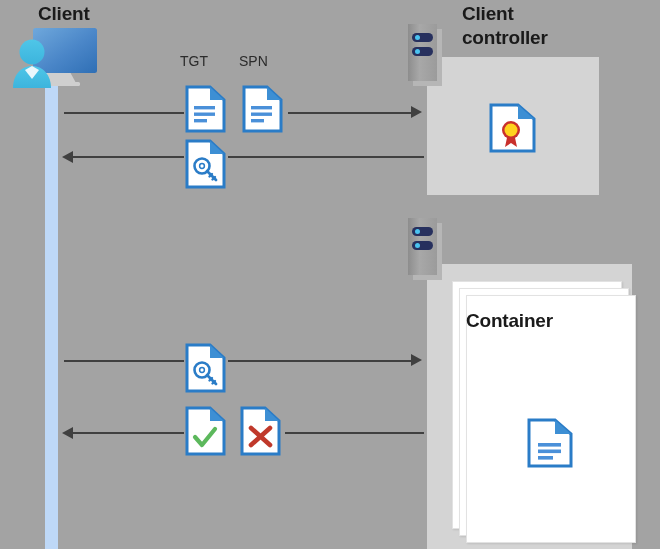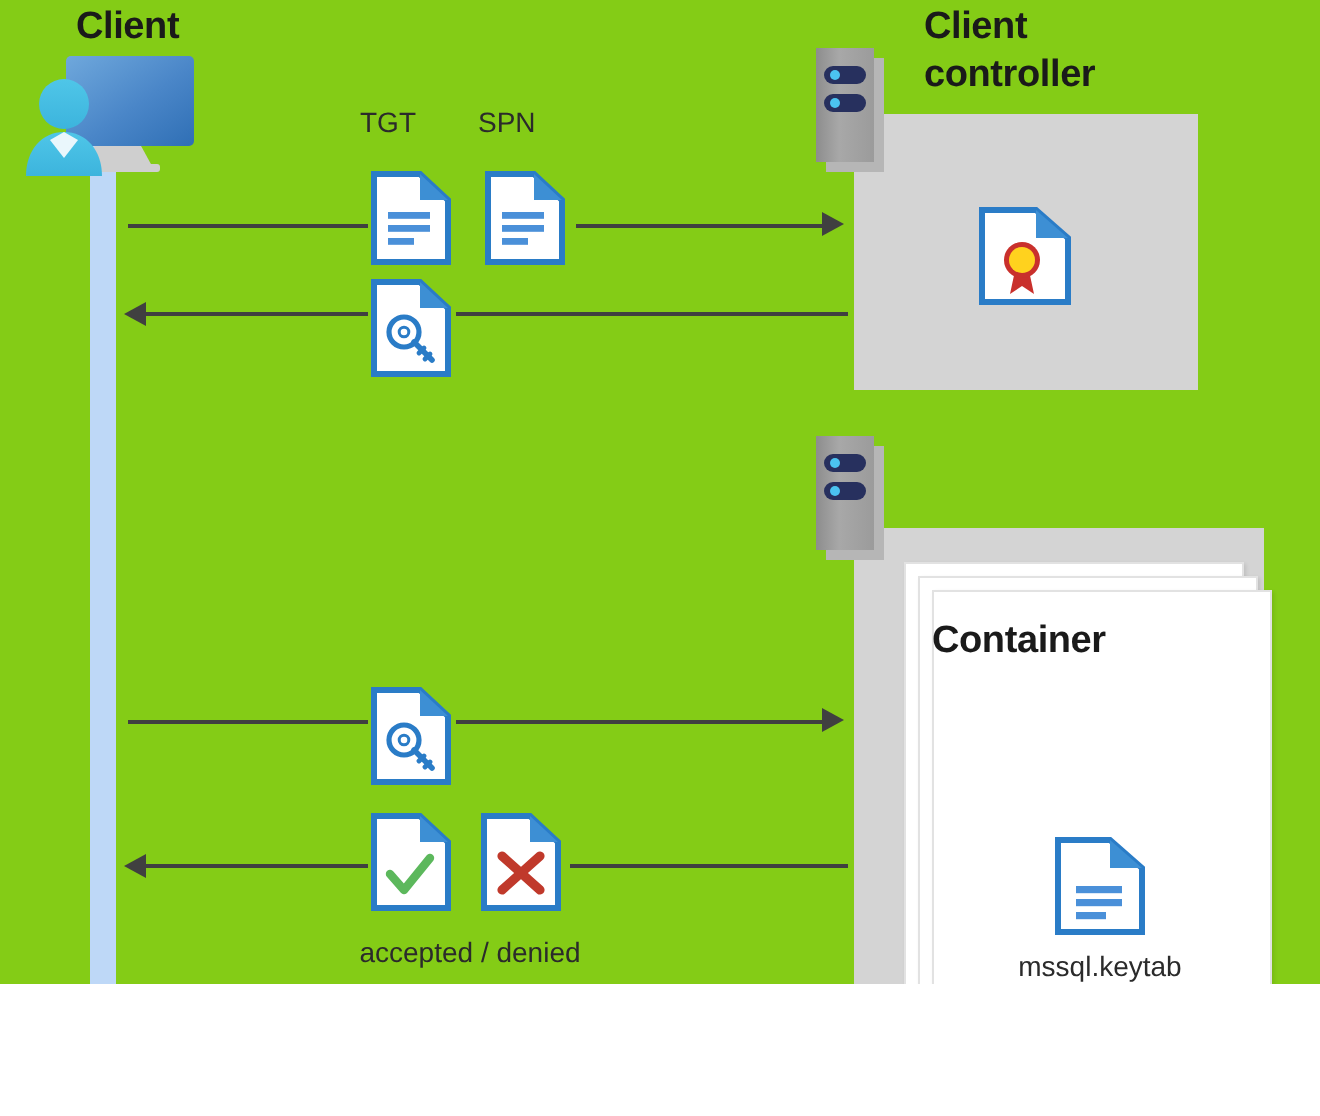--- a/index.html
+++ b/index.html
@@ -7,23 +7,23 @@
     padding: 0;
     background: #ffffff;
   }
   body {
     font-family: "Liberation Sans", sans-serif;
     -webkit-font-smoothing: antialiased;
   }
   #canvas {
     position: relative;
     width: 660px;
-    height: 492px;
+    height: 549px;
     overflow: hidden;
-    background: #84cc16;
+    background: #a3a3a3;
   }
   .abs { position: absolute; }
 
   
   .title-bold {
     font-weight: bold;
     color: #1a1a1a;
     font-size: 19px;
     line-height: 24px;
     letter-spacing: -0.2px;
@@ -220,21 +220,20 @@
   <div class="abs" style="left:527px; top:418px; width:46px; height:50px;">
     <svg width="46" height="50" viewBox="0 0 46 50">
       <path d="M2 2 h26 l16 14 v32 h-42 z" fill="#ffffff" stroke="#2a7cc7" stroke-width="3"></path>
       <path d="M28 2 l16 14 h-16 z" fill="#3d8fd4"></path>
       <rect x="11" y="25" width="23" height="3.6" fill="#4a90d9"></rect>
       <rect x="11" y="31.5" width="23" height="3.6" fill="#4a90d9"></rect>
       <rect x="11" y="38" width="15" height="3.6" fill="#4a90d9"></rect>
     </svg>
   </div>
 
-  <div class="abs label-plain" id="keytab-label">mssql.keytab</div>
 
   <div class="abs label-plain" id="tgt-label">TGT</div>
   <div class="abs label-plain" id="spn-label">SPN</div>
 
   <div class="abs arrow-line" style="left:64px; top:112px; width:120px;"></div>
 
   <div class="abs" style="left:185px; top:85px; width:41px; height:48px;">
     <svg width="41" height="48" viewBox="0 0 41 48">
       <path d="M2 2 h23 l14 13 v31 h-37 z" fill="#ffffff" stroke="#2a7cc7" stroke-width="3"></path>
       <path d="M25 2 l14 13 h-14 z" fill="#3d8fd4"></path>
@@ -305,15 +304,14 @@
   <div class="abs" style="left:240px; top:406px; width:41px; height:50px;">
     <svg width="41" height="50" viewBox="0 0 41 50">
       <path d="M2 2 h23 l14 13 v33 h-37 z" fill="#ffffff" stroke="#2a7cc7" stroke-width="3"></path>
       <path d="M25 2 l14 13 h-14 z" fill="#3d8fd4"></path>
       <path d="M11 22 l19 17 M30 22 l-19 17" fill="none" stroke="#c0392b" stroke-width="4.6" stroke-linecap="round"></path>
     </svg>
   </div>
 
   <div class="abs arrow-line" style="left:285px; top:432px; width:139px;"></div>
 
-  <div class="abs label-plain" id="acc-label">accepted / denied</div>
 
 </div>
 
 </body></html>

